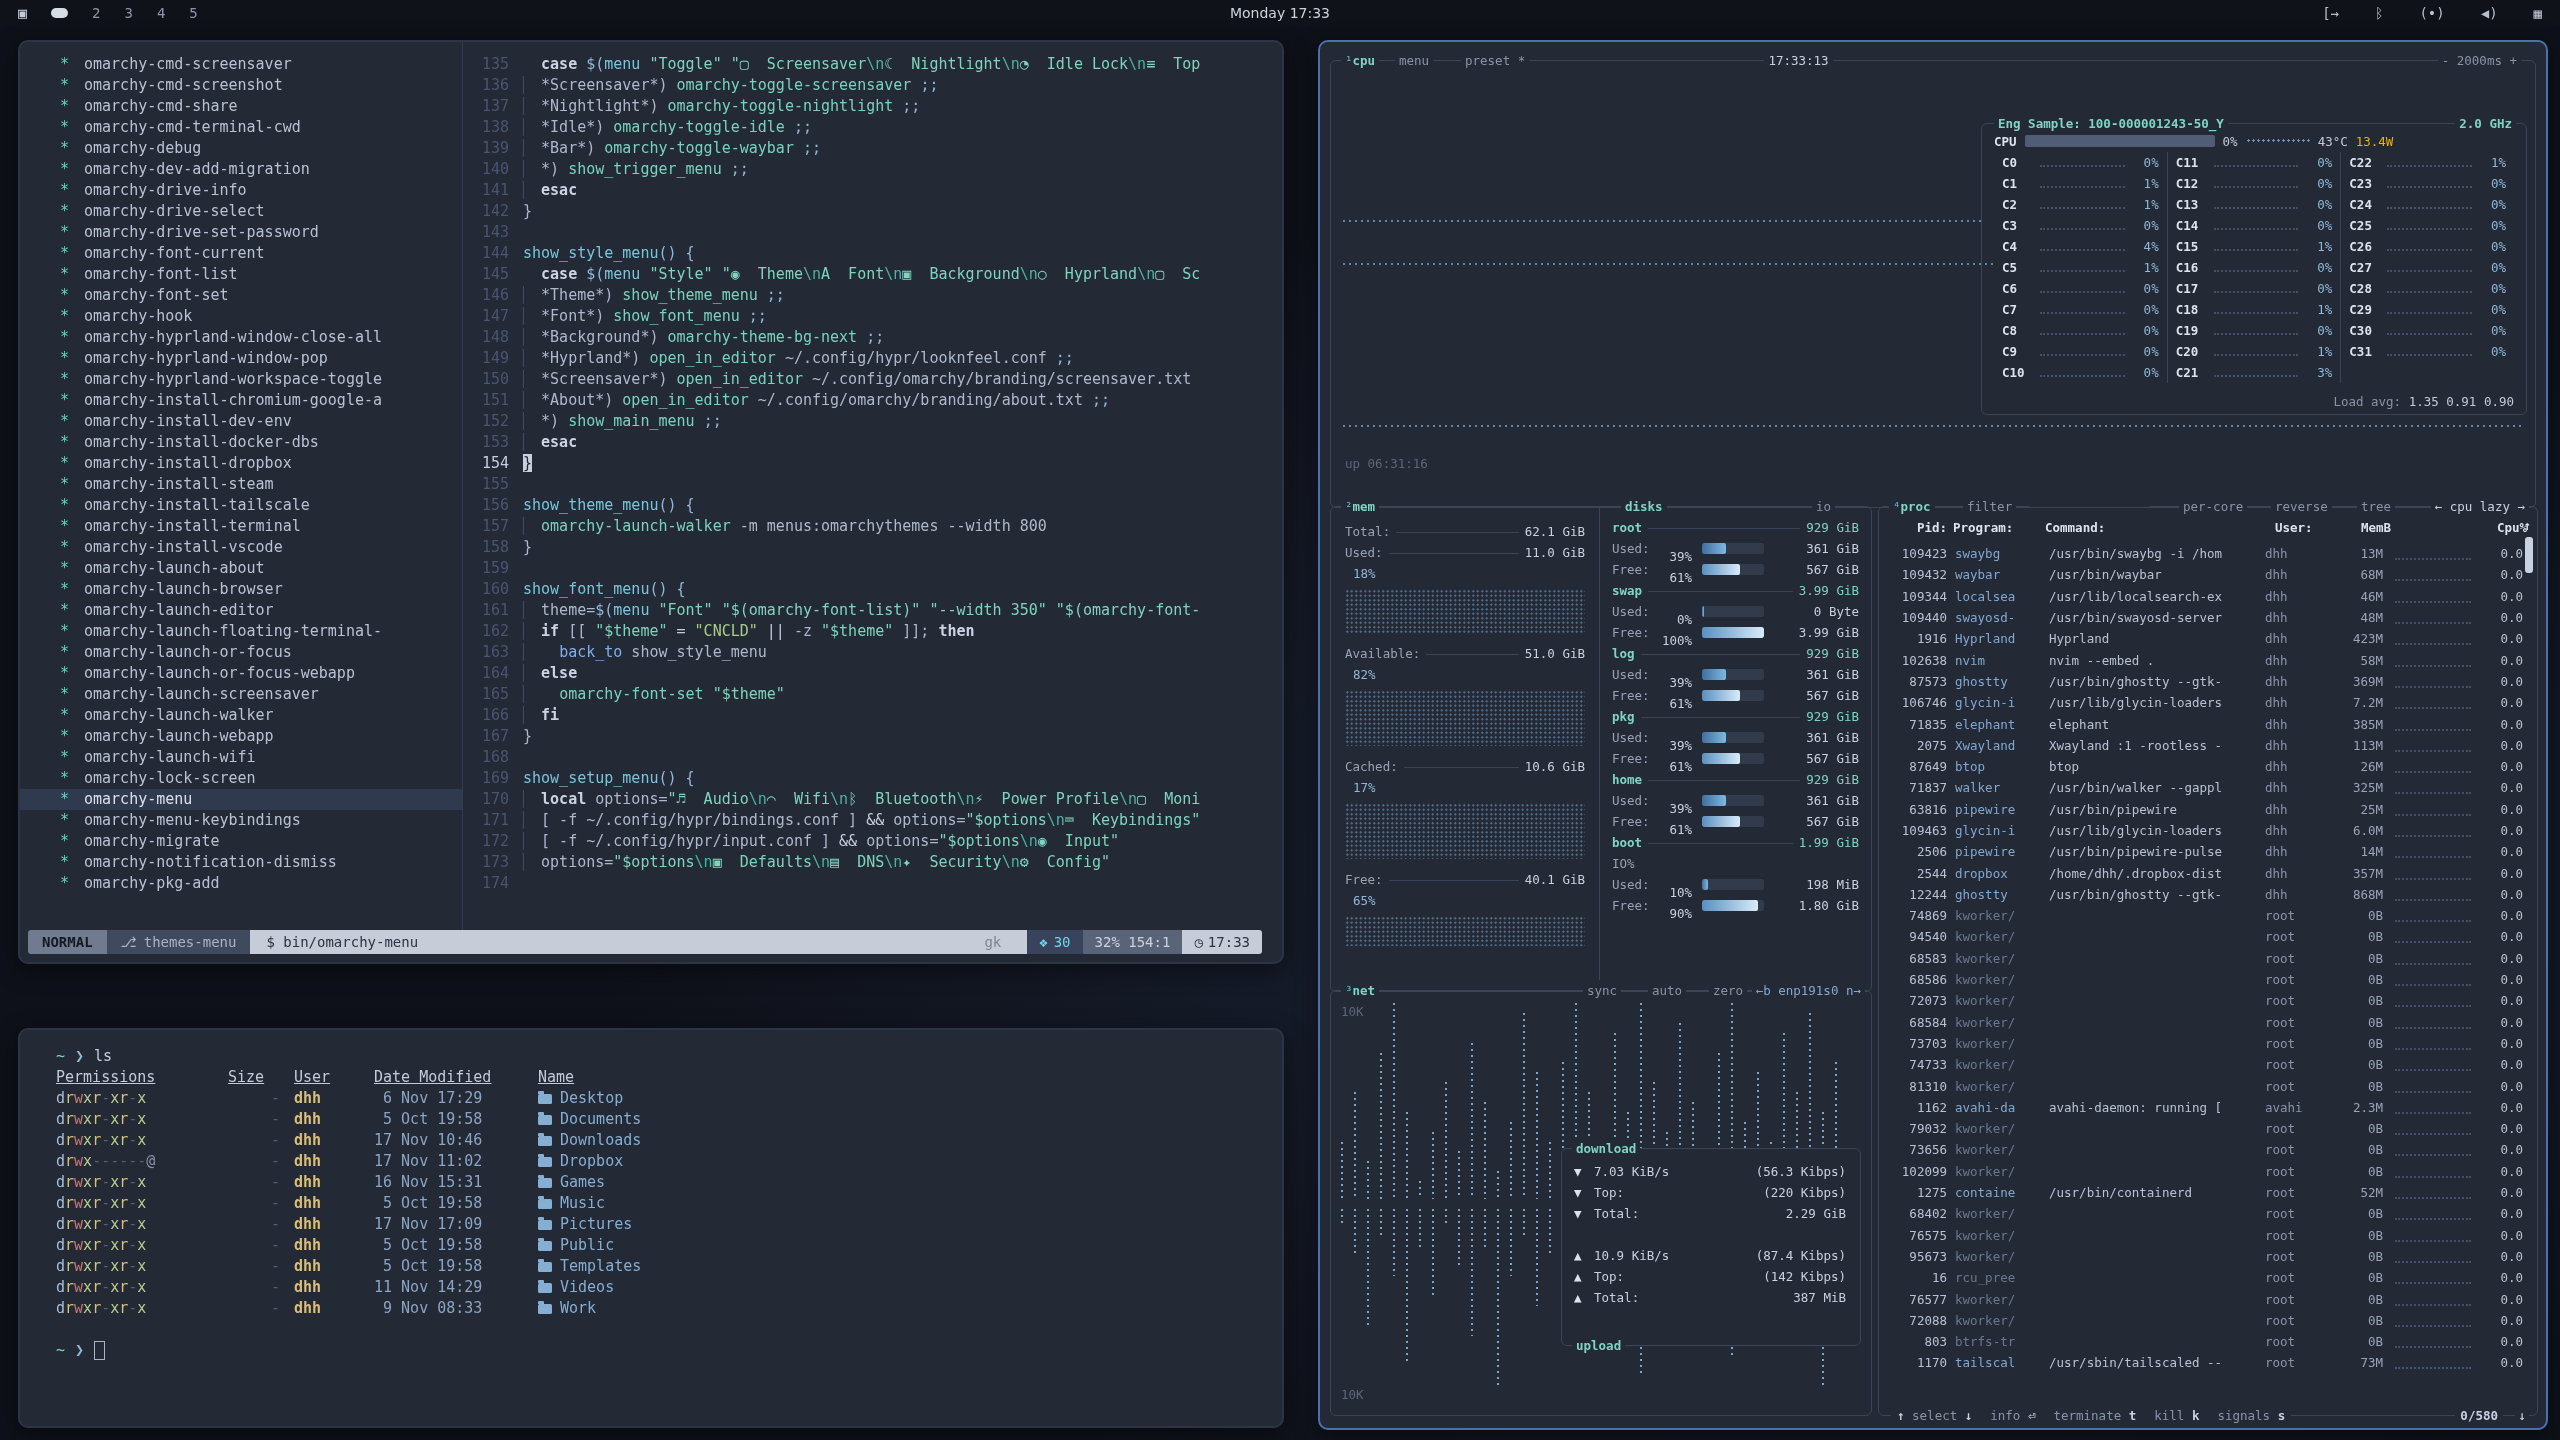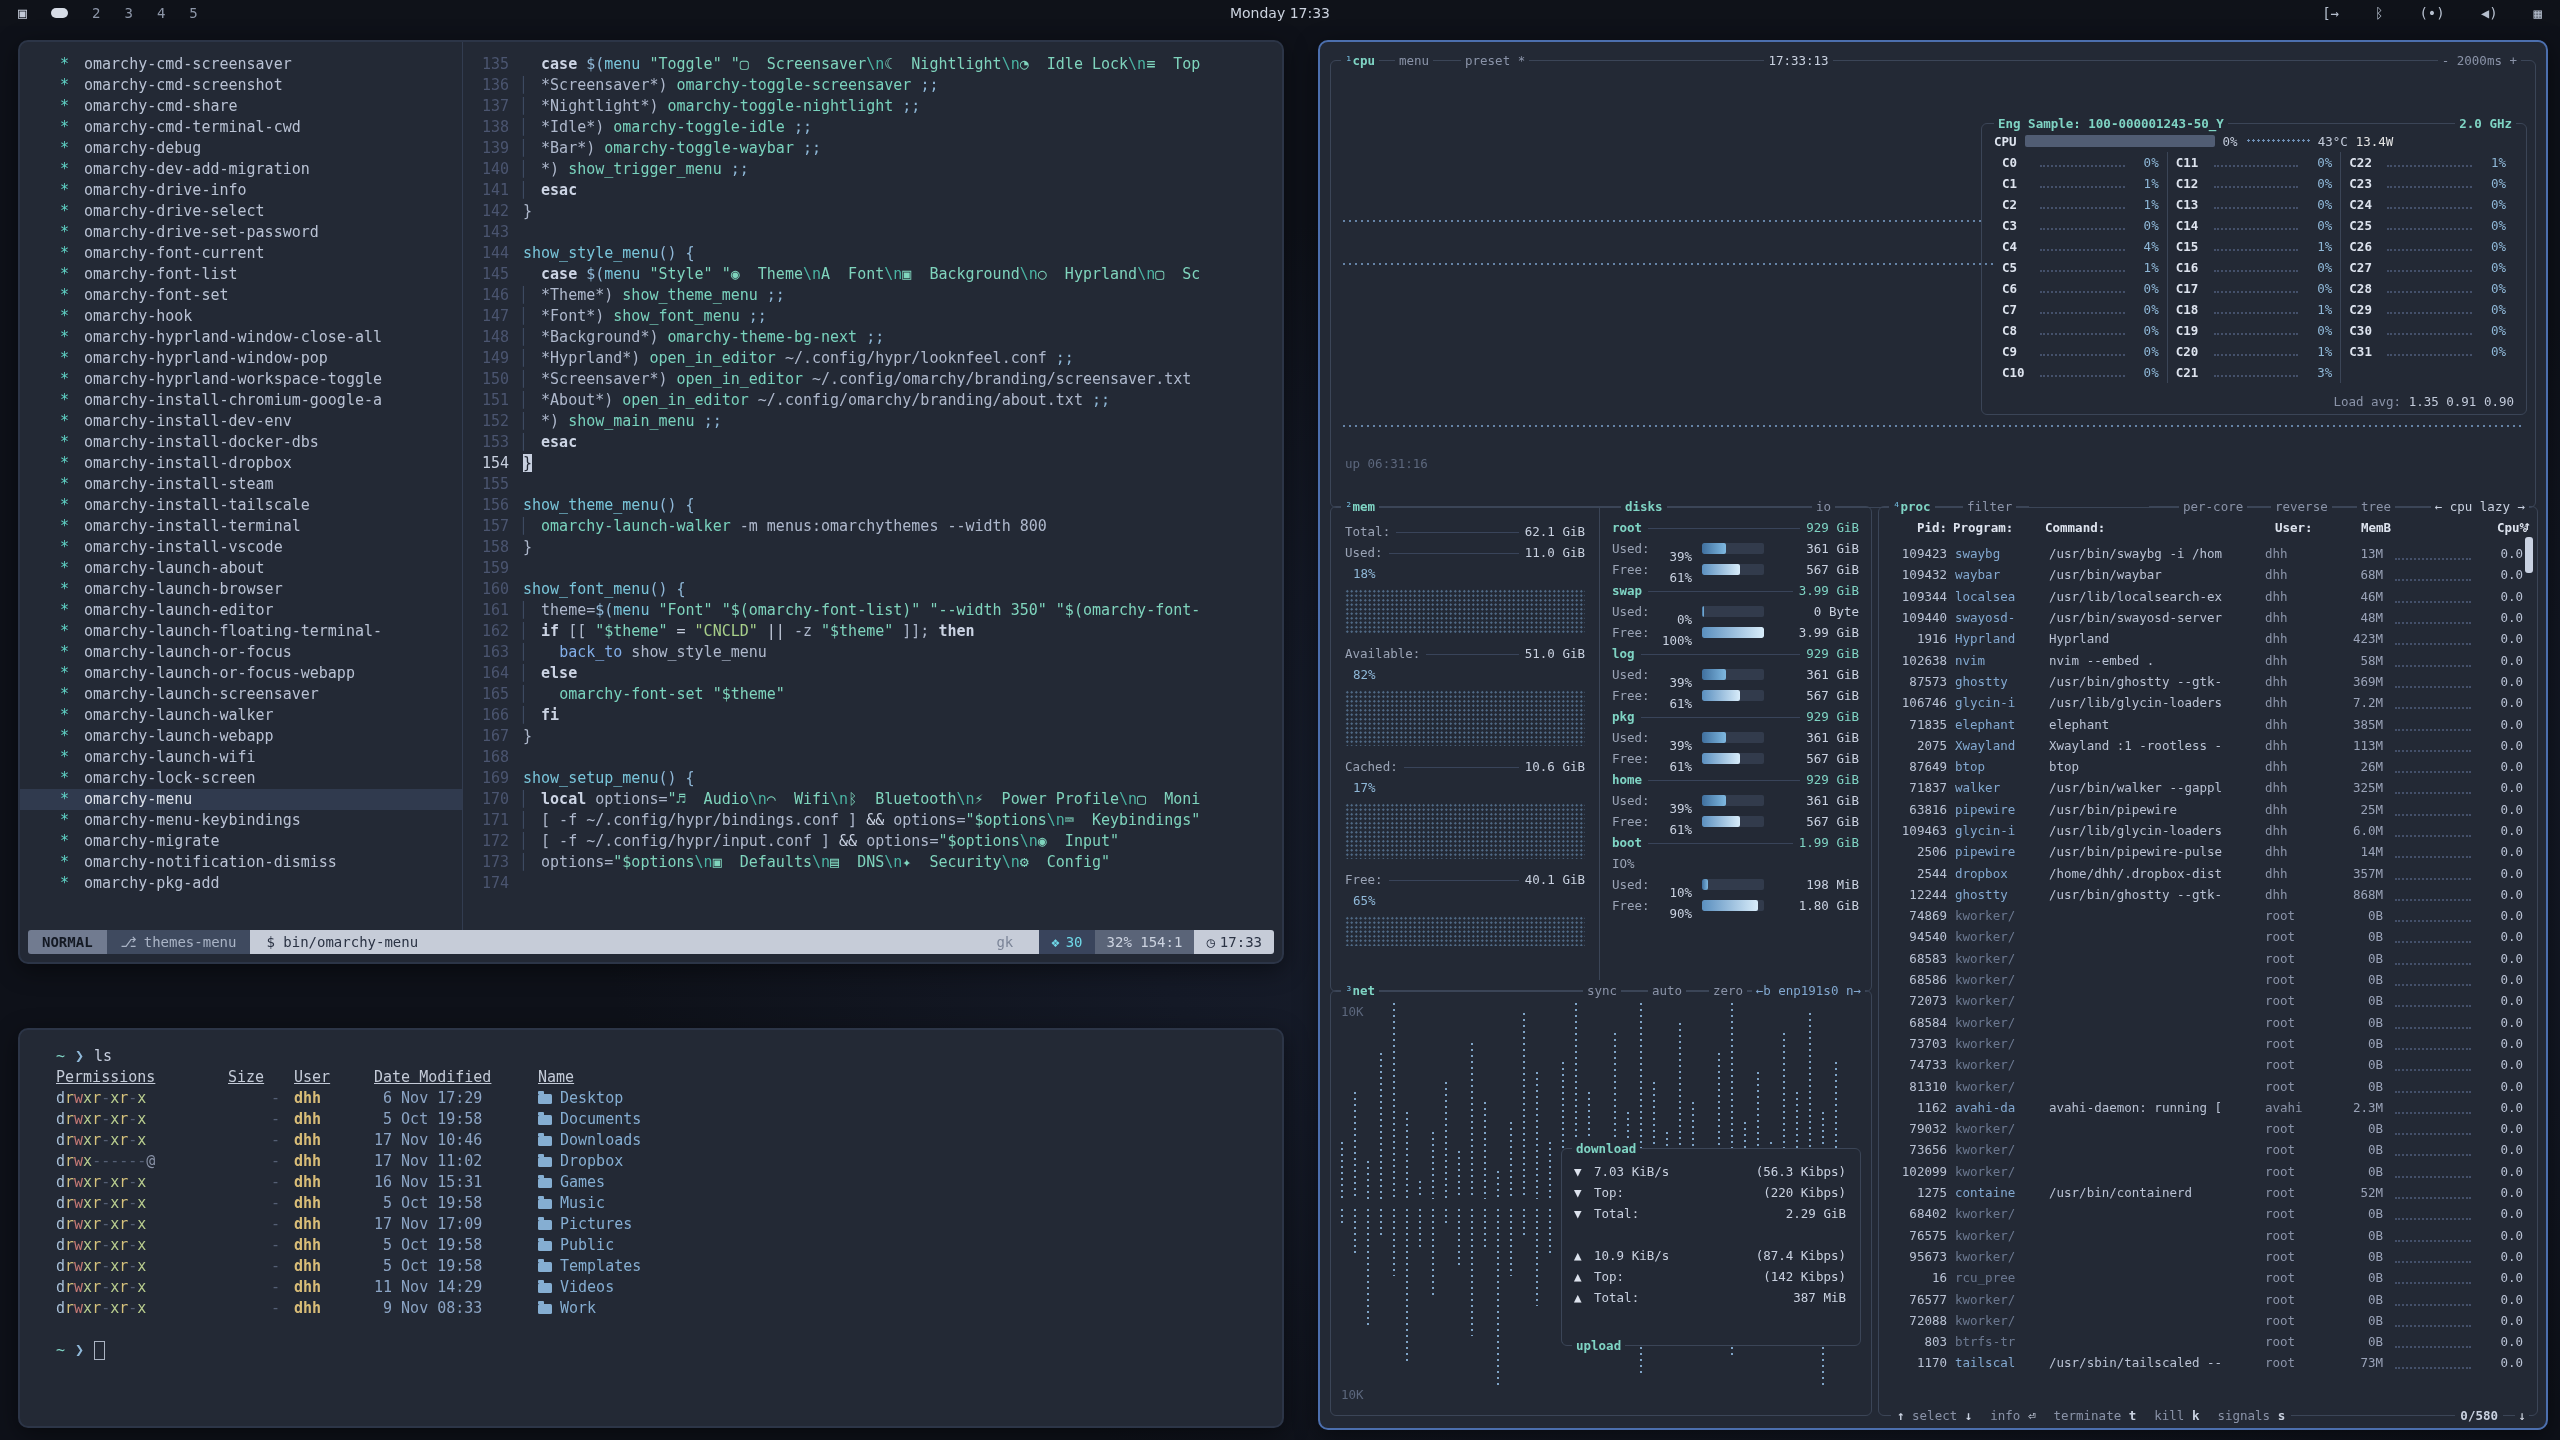--- a/index.html
+++ b/index.html
@@ -29,21 +29,21 @@
   .file-item.selected{background:#303a4e;color:#dae0ea;}
   .codepane{flex:1;padding-top:12px;overflow:hidden;white-space:pre;}
   .code-line{white-space:pre;}
   .lnum{display:inline-block;width:46px;text-align:right;margin-right:14px;color:#4b5570;}
   .code-line.cursor-line .lnum{color:#c7cfdf;}
   .tk-k{color:#ccd4e4;font-weight:bold}.tk-t{color:#aeb8cc}.tk-s{color:#7fd4bd}
   .tk-e{color:#49b3a3}.tk-p{color:#8fb8d8}.tk-f{color:#79c5da}.tk-c{color:#79d2bd}
   .tk-o{color:#c6cede}.tk-g{color:#a8cf8a}.tk-f2{color:#82aee8}.tk-gd{color:#3d4a61}
   .tk-cur{background:#c8d0e0;color:#232935;}
   
-  .statusline{height:24px;margin:0 8px 8px 8px;display:flex;align-items:stretch;font-size:14px;
+  .statusline{height:24px;margin:0 20px 8px 8px;display:flex;align-items:stretch;font-size:14px;
     border-radius:3px;overflow:hidden;}
   .statusline>div{display:flex;align-items:center;}
   .sl-mode{background:#717b90;color:#141923;font-weight:bold;padding:0 14px;}
   .sl-branch{background:#3f4a5f;color:#aab4c6;padding:0 14px;gap:7px;}
   .sl-cmd{flex:1;background:#c6ccd8;color:#2b3344;padding:0 16px;gap:14px;}
   .sl-cmd .gk{margin-left:auto;color:#7c8598;padding-right:10px;}
   .sl-box{background:#39445c;color:#6fd8e8;padding:0 12px;gap:6px;}
   .sl-pos{background:#5a6478;color:#ccd3e0;padding:0 12px;}
   .sl-time{background:#c6ccd8;color:#2b3344;padding:0 12px;gap:5px;}
   
@@ -75,21 +75,21 @@
     background-size:6px 6px;}
   .dotgrid{background-image:radial-gradient(circle,rgba(125,170,215,.55) 1px,transparent 1.2px);
     background-size:4.5px 4.5px;}
   .uptime{position:absolute;color:#5c677d;}
   
   .cores-box{position:absolute;right:8px;top:62px;width:546px;height:292px;border:1px solid #3b4557;border-radius:6px;padding:6px 12px 0 12px;box-sizing:border-box;}
   .cpu-total-row{display:flex;align-items:center;gap:8px;height:22px;}
   .cpu-total-row .lbl{font-weight:bold;color:#dde3ee;}
   .cpu-meter{width:190px;height:12px;background:#515d74;border-radius:2px;}
   .ticks{width:64px;height:6px;background-image:radial-gradient(circle,rgba(130,170,215,.8) 1px,transparent 1.2px);background-size:5px 5px;}
-  .watts{color:#e5e5e5;text-align:right;}
+  .watts{color:#eab308;text-align:right;}
   .core-cols{display:flex;height:231px;}
   .core-col{flex:1;padding:0 8px;}
   .core-col + .core-col{border-left:1px solid #3b4557;}
   .core-row{display:flex;align-items:center;height:21px;gap:6px;}
   .core-row .cname{width:32px;font-weight:bold;color:#dde3ee;}
   .core-row .leader{flex:1;border-bottom:2px dotted #44506a;height:1px;margin-top:6px;}
   .core-row .cpct{width:28px;text-align:right;color:#8fb8d8;}
   .loadavg{position:absolute;bottom:2px;right:12px;color:#c2cada;}
   .loadavg .dim{color:#8a93a8;}
   

